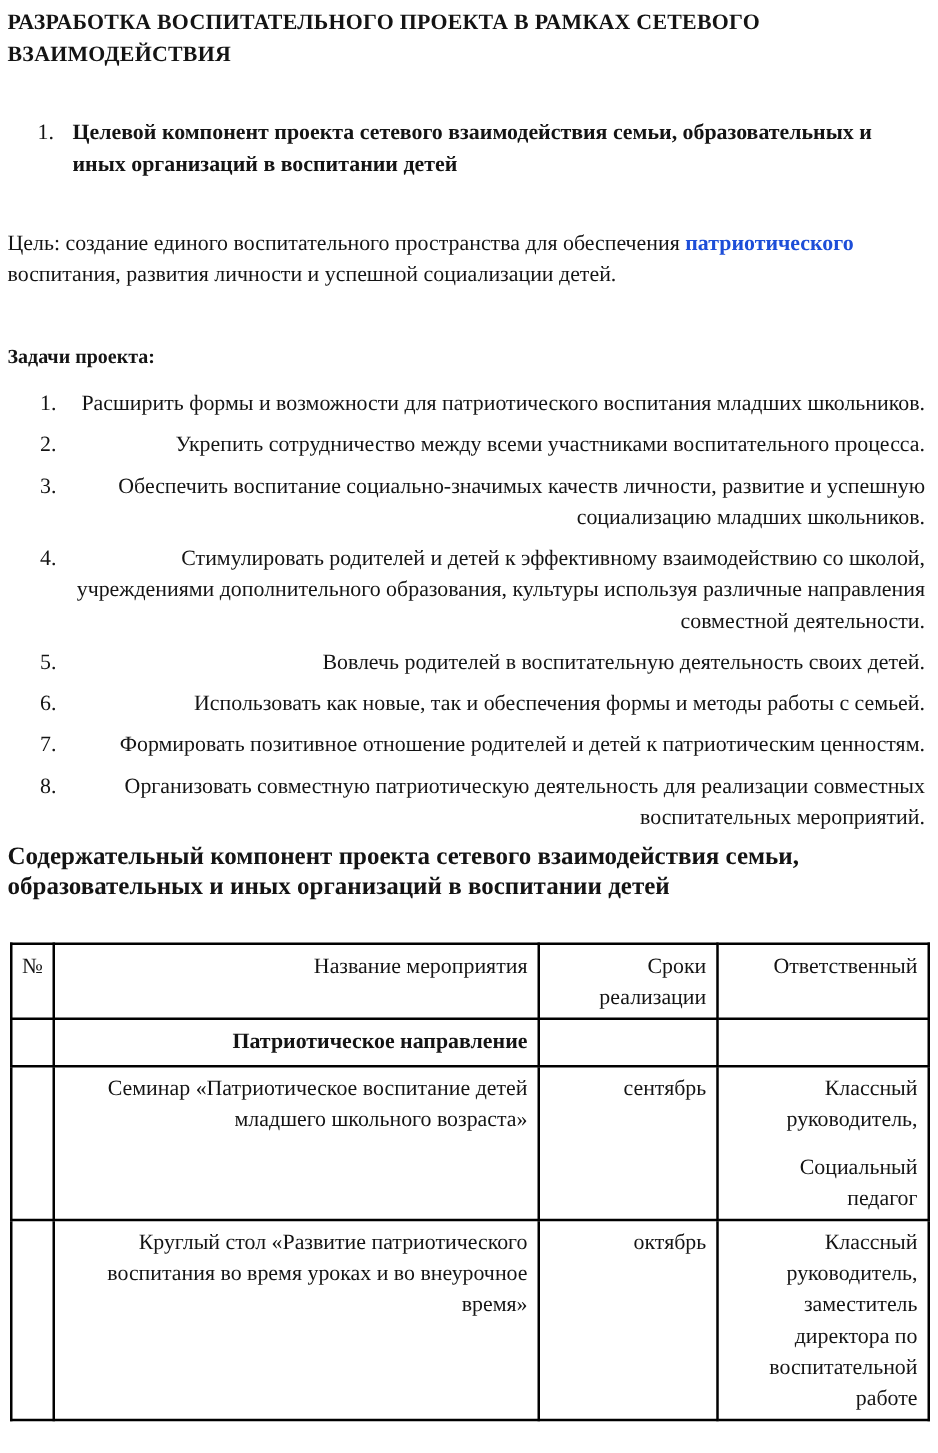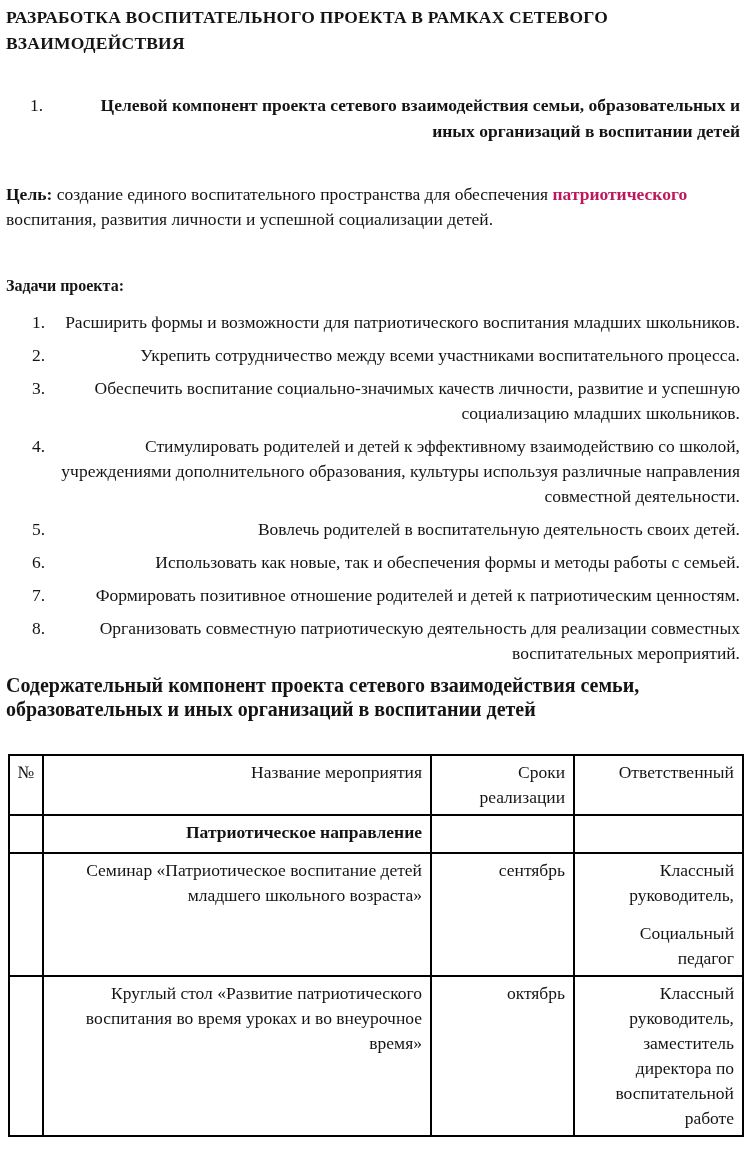--- a/index.html
+++ b/index.html
@@ -15,28 +15,28 @@
     font-size:17.5px; font-weight:bold; line-height:26px;
     letter-spacing:0.2px;
   }
 
   .section1 {
     margin:36px 0 0 24px;
     display:flex;
     font-size:17.5px; line-height:26px;
   }
   .section1 .num { width:28px; flex:0 0 28px; font-weight:normal; }
-  .section1 .txt { font-weight:bold;text-align:right; }
+  .section1 .txt { font-weight:bold; }
 
   .goal {
     margin-top:38px;
     font-size:17.5px; line-height:25px;
   }
-  .goal .label { font-weight:bold; }
-  .goal .hl { font-weight:bold; color:#be185d; }
+  .goal .label { font-weight:normal; }
+  .goal .hl { font-weight:bold; color:#1d4ed8; }
 
   .tasks-heading {
     margin-top:41px;
     font-size:16px; font-weight:bold; line-height:25px;
   }
 
   ol.tasks {
     list-style:none; counter-reset:task;
     margin:12px 0 0 24px; padding:0;text-align:right;
   }

